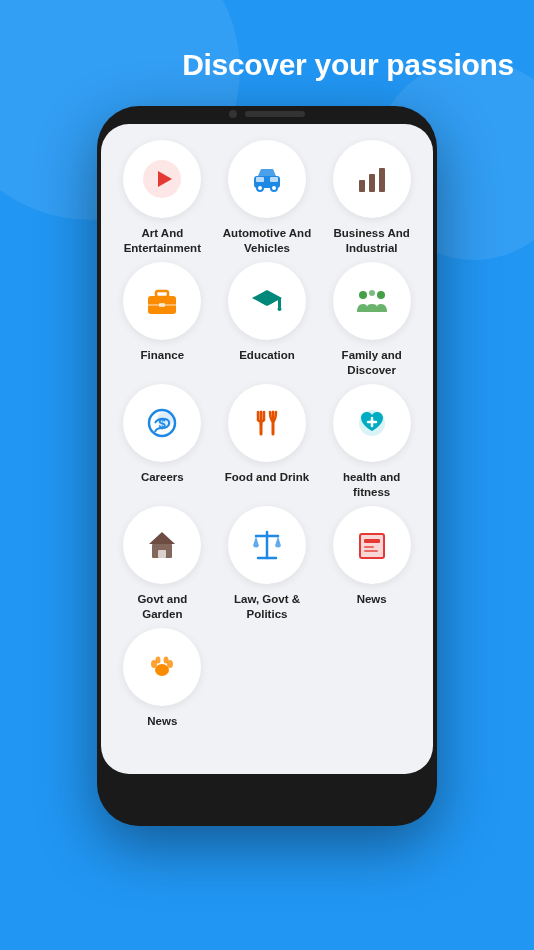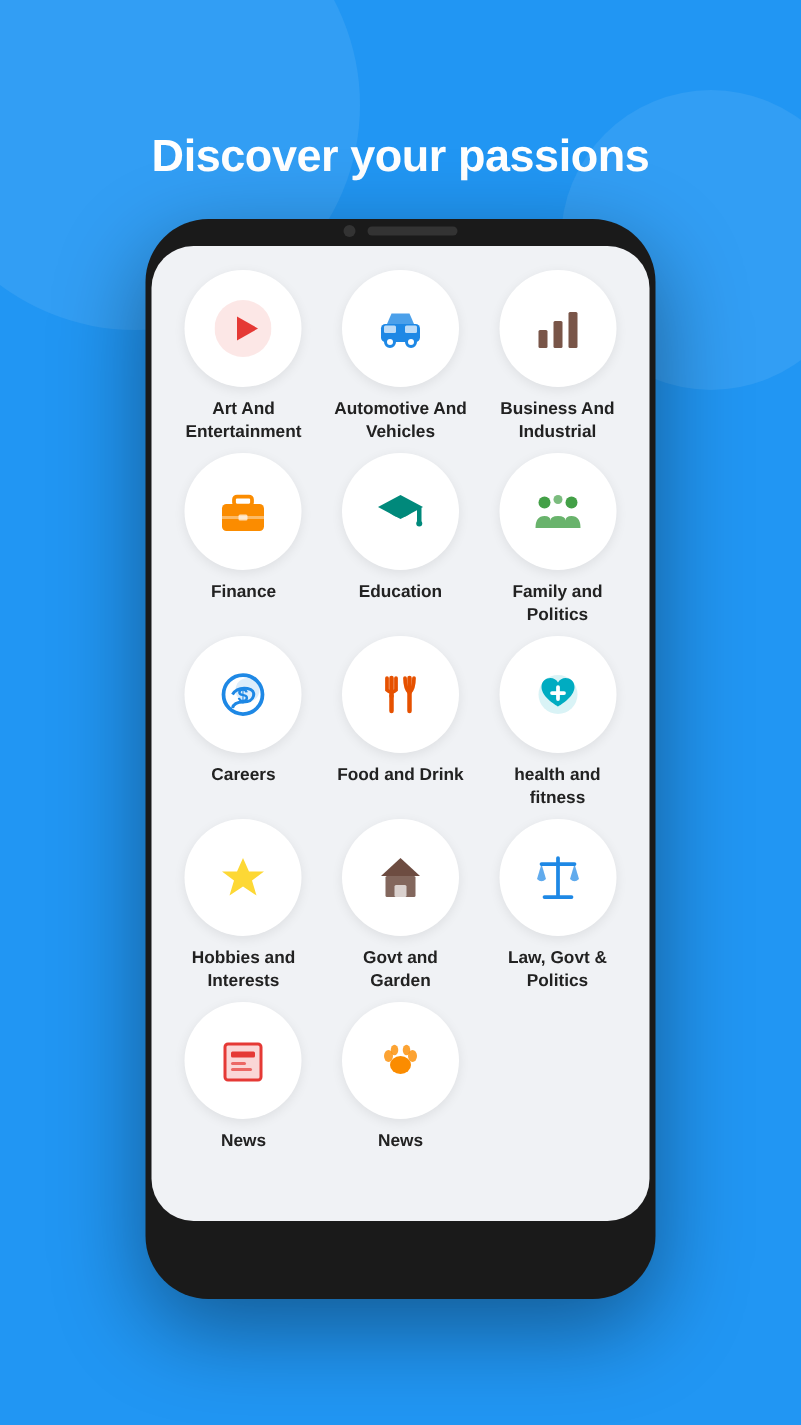--- a/index.html
+++ b/index.html
@@ -21,25 +21,24 @@
     }
     .bg-circle {
       position: absolute;
       border-radius: 50%;
       background: rgba(255,255,255,0.08);
     }
     .bg-circle-1 { width: 300px; height: 300px; top: -80px; left: -60px; }
     .bg-circle-2 { width: 200px; height: 200px; top: 60px; right: -40px; }
 
     .header {
-      text-align: center;
+      text-align: right;
       padding: 48px 20px 24px;
       position: relative;
       z-index: 2;
-      margin-top: 40px;
     }
     .header h1 {
       color: #fff;
       font-size: 30px;
       font-weight: 700;
       letter-spacing: -0.3px;
     }
 
     
     .phone-wrapper {
@@ -202,21 +201,21 @@
           </div>
           <div class="category-item">
             <div class="category-icon-wrap">
               <svg class="cat-icon" viewBox="0 0 38 38" fill="none">
         <circle cx="10" cy="13" r="4" fill="#43a047"></circle>
         <circle cx="28" cy="13" r="4" fill="#43a047"></circle>
         <circle cx="19" cy="11" r="3" fill="#43a047" opacity="0.7"></circle>
         <path d="M4 30 Q4 22 10 22 Q14 22 14 25 Q14 22 19 22 Q24 22 24 25 Q24 22 28 22 Q34 22 34 30" fill="#43a047" opacity="0.8"></path>
       </svg>
             </div>
-            <span class="category-label">Family and Politics</span>
+            <span class="category-label">Family and Discover</span>
           </div>
           <div class="category-item">
             <div class="category-icon-wrap">
               <svg class="cat-icon" viewBox="0 0 38 38" fill="none">
         <circle cx="19" cy="19" r="13" fill="none" stroke="#1e88e5" stroke-width="2.5"></circle>
         <circle cx="22" cy="16" r="8" fill="#1e88e5" opacity="0.15"></circle>
         <text x="19" y="24" text-anchor="middle" fill="#1e88e5" font-size="13" font-weight="bold" font-family="sans-serif">$</text>
         <path d="M12 19 Q15 14 22 15 Q27 16 26 20 Q25 24 19 24 Q13 24 12 28" fill="none" stroke="#1e88e5" stroke-width="2"></path>
       </svg>
             </div>
@@ -241,28 +240,20 @@
         <path d="M19 27 C19 27 8 21 8 14 C8 10 11 8 14 8 C16 8 18 9 19 11 C20 9 22 8 24 8 C27 8 30 10 30 14 C30 21 19 27 19 27Z" fill="#00acc1"></path>
         <line x1="19" y1="14" x2="19" y2="22" stroke="white" stroke-width="2.5" stroke-linecap="round"></line>
         <line x1="15" y1="18" x2="23" y2="18" stroke="white" stroke-width="2.5" stroke-linecap="round"></line>
       </svg>
             </div>
             <span class="category-label">health and fitness</span>
           </div>
           <div class="category-item">
             <div class="category-icon-wrap">
               <svg class="cat-icon" viewBox="0 0 38 38" fill="none">
-        <polygon points="19,6 23,15 33,15 25,21 28,31 19,25 10,31 13,21 5,15 15,15" fill="#fdd835"></polygon>
-      </svg>
-            </div>
-            <span class="category-label">Hobbies and Interests</span>
-          </div>
-          <div class="category-item">
-            <div class="category-icon-wrap">
-              <svg class="cat-icon" viewBox="0 0 38 38" fill="none">
         <polygon points="19,6 32,18 6,18" fill="#6d4c41"></polygon>
         <rect x="9" y="18" width="20" height="14" rx="1" fill="#6d4c41" opacity="0.85"></rect>
         <rect x="15" y="24" width="8" height="8" rx="1" fill="#fff" opacity="0.7"></rect>
       </svg>
             </div>
             <span class="category-label">Govt and Garden</span>
           </div>
           <div class="category-item">
             <div class="category-icon-wrap">
               <svg class="cat-icon" viewBox="0 0 38 38" fill="none">

